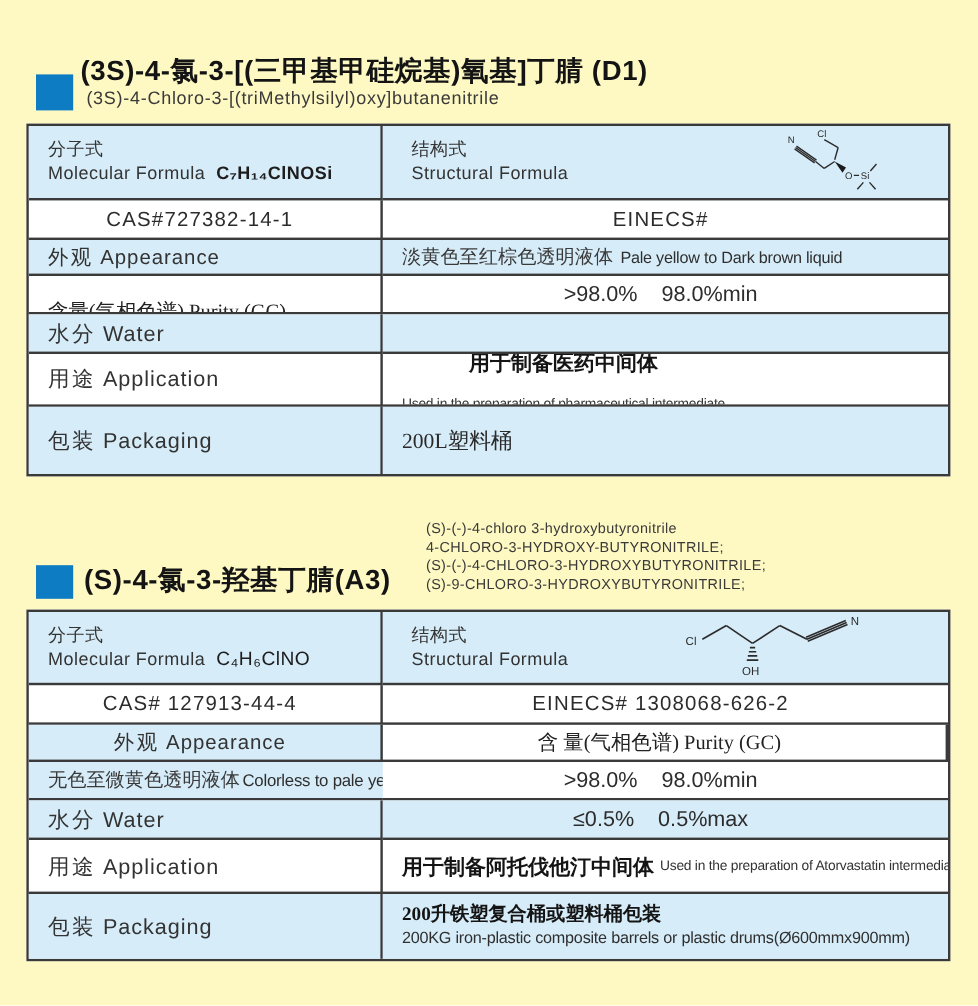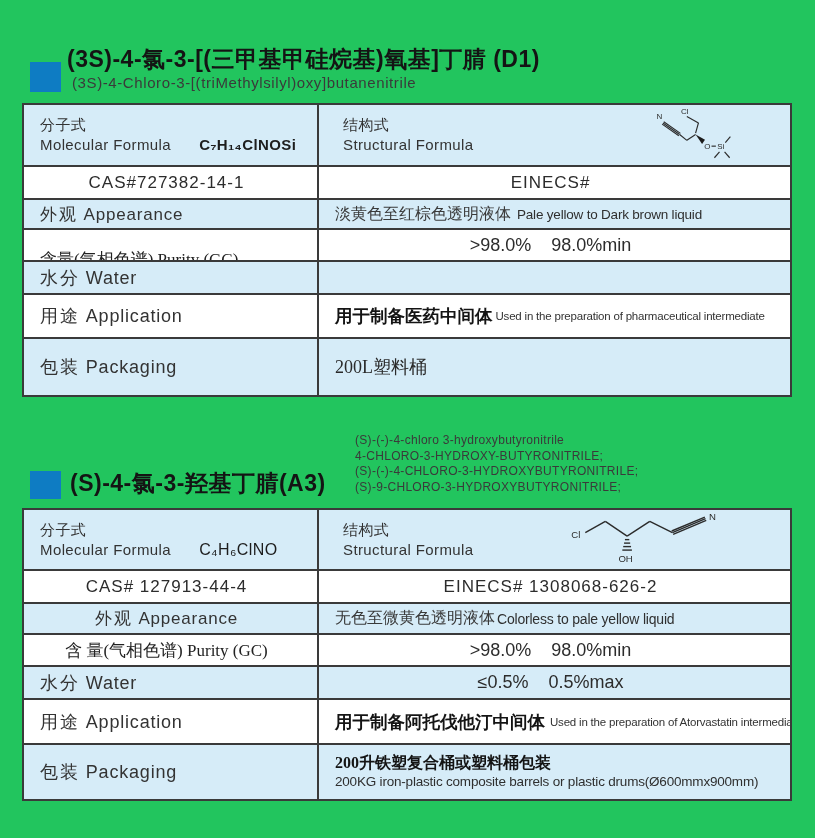--- a/index.html
+++ b/index.html
@@ -1,16 +1,16 @@
 <!DOCTYPE html>
 <html><head>
 <meta charset="utf-8">
 <style>
   html,body{margin:0;padding:0;background:#ffffff;}
-  .page{position:relative;width:815px;height:838px;background:#22c55e;overflow:hidden;
+  .page{position:relative;width:815px;height:838px;background:#fef9c3;overflow:hidden;
         font-family:"Liberation Sans","DejaVu Sans",sans-serif;color:#2f2f2f;}
   .accent-square{position:absolute;width:31px;height:30px;background:#0e7cc3;}
   .title-cn{position:absolute;font-weight:bold;font-size:23px;color:#141414;letter-spacing:0.5px;white-space:nowrap;}
   .title-en{position:absolute;font-size:15px;color:#3a3a3a;letter-spacing:0.6px;white-space:nowrap;}
 
   .synonyms{position:absolute;left:355px;top:433px;font-size:12px;line-height:15.5px;color:#3a3a3a;letter-spacing:0.3px;}
 
   
   .spec-table{position:absolute;left:22px;width:770px;display:grid;grid-template-columns:295px 1fr;
               border:2px solid #3a3a3a;background:#fff;box-sizing:border-box;}
@@ -18,21 +18,21 @@
         padding:0 8px 0 16px;overflow:hidden;}
   .cell.last{border-bottom:none;}
   .cell.left{border-right:2px solid #3a3a3a;}
   .cell.blue{background:#d6ecf8;}
   .cell.center{justify-content:center;padding-left:0;}
   .cell.col{flex-direction:column;align-items:flex-start;justify-content:center;}
 
   .lbl{font-size:17px;color:#333;letter-spacing:0.8px;white-space:nowrap;}
   .lbl .cjk{letter-spacing:2px;}
   .small-lbl{font-size:15px;color:#333;letter-spacing:0.4px;line-height:20px;}
-  .formula{font-weight:bold;color:#1d1d1d;margin-left:19px;}
+  .formula{font-weight:bold;color:#1d1d1d;}
   .cas-text{font-size:17px;letter-spacing:1px;color:#2c2c2c;}
   .value-mix{display:flex;align-items:center;gap:6px;white-space:nowrap;}
   .cn-serif{font-family:"Liberation Serif","DejaVu Serif",serif;font-size:16px;color:#3a3a3a;}
   .en-cond{font-size:13.5px;letter-spacing:-0.2px;color:#2f2f2f;}
   .num-val{font-size:18px;color:#2c2c2c;white-space:pre;}
   .purity-en{font-family:"Liberation Serif","DejaVu Serif",serif;font-size:16px;color:#222;}
   .app-cn{font-family:"Liberation Serif","DejaVu Serif",serif;font-weight:bold;font-size:17.5px;color:#141414;white-space:nowrap;}
   .app-en{font-size:11.5px;letter-spacing:-0.2px;color:#333;white-space:nowrap;}
   .pack-cn{font-family:"Liberation Serif","DejaVu Serif",serif;font-weight:bold;font-size:16px;color:#141414;line-height:20px;}
   .pack-en{font-size:13.5px;color:#2f2f2f;letter-spacing:-0.2px;line-height:18px;}
@@ -111,21 +111,21 @@
       <span class="lbl" style="font-size:18px;"><span class="cjk">水分</span> <span>Water</span></span>
     </div>
     <div class="cell blue center">
       <span class="num-val"></span>
     </div>
 
     <div class="cell left">
       <span class="lbl" style="font-size:18px;"><span class="cjk">用途</span> <span>Application</span></span>
     </div>
     <div class="cell">
-      <span class="value-mix" style="gap:3px;">
+      <span class="value-mix" style="gap:17px;flex-direction:column;">
           <span class="app-cn">用于制备医药中间体</span>
           <span class="app-en">Used in the preparation of pharmaceutical intermediate</span>
         </span>
     </div>
 
     <div class="cell left blue last">
       <span class="lbl" style="font-size:18px;"><span class="cjk">包装</span> <span>Packaging</span></span>
     </div>
     <div class="cell blue last">
       <span class="pack1-cn">200L塑料桶</span>
@@ -173,30 +173,30 @@
     <div class="cell left center">
       <span class="cas-text">CAS#  127913-44-4</span>
     </div>
     <div class="cell center">
       <span class="cas-text">EINECS# 1308068-626-2</span>
     </div>
 
     <div class="cell left blue center">
       <span class="lbl"><span class="cjk">外观</span> <span>Appearance</span></span>
     </div>
+    <div class="cell left center">
+      <span class="purity-en" style="font-size:17px;"><span>含 量(气相色谱)</span> <span>Purity (GC)</span></span>
+    </div>
+
     <div class="cell blue">
       <span class="value-mix" style="gap:2px;">
           <span class="cn-serif">无色至微黄色透明液体</span>
           <span class="en-cond" style="font-size:14px;">Colorless to pale yellow liquid</span>
         </span>
     </div>
-
-    <div class="cell left center">
-      <span class="purity-en" style="font-size:17px;"><span>含 量(气相色谱)</span> <span>Purity (GC)</span></span>
-    </div>
     <div class="cell center">
       <span class="num-val">&gt;98.0%    98.0%min</span>
     </div>
 
     <div class="cell left blue">
       <span class="lbl" style="font-size:18px;"><span class="cjk">水分</span> <span>Water</span></span>
     </div>
     <div class="cell blue center">
       <span class="num-val">≤0.5%    0.5%max</span>
     </div>

